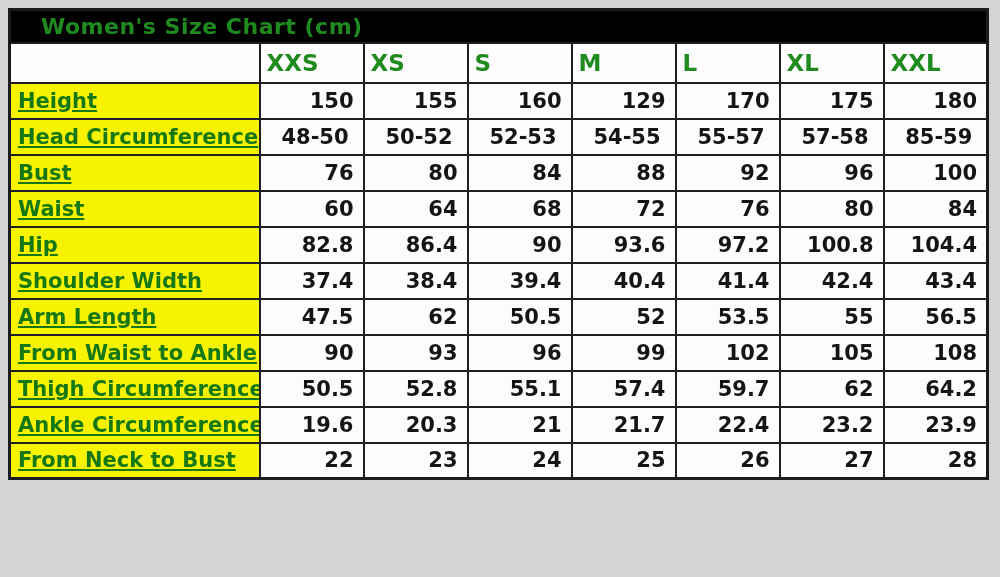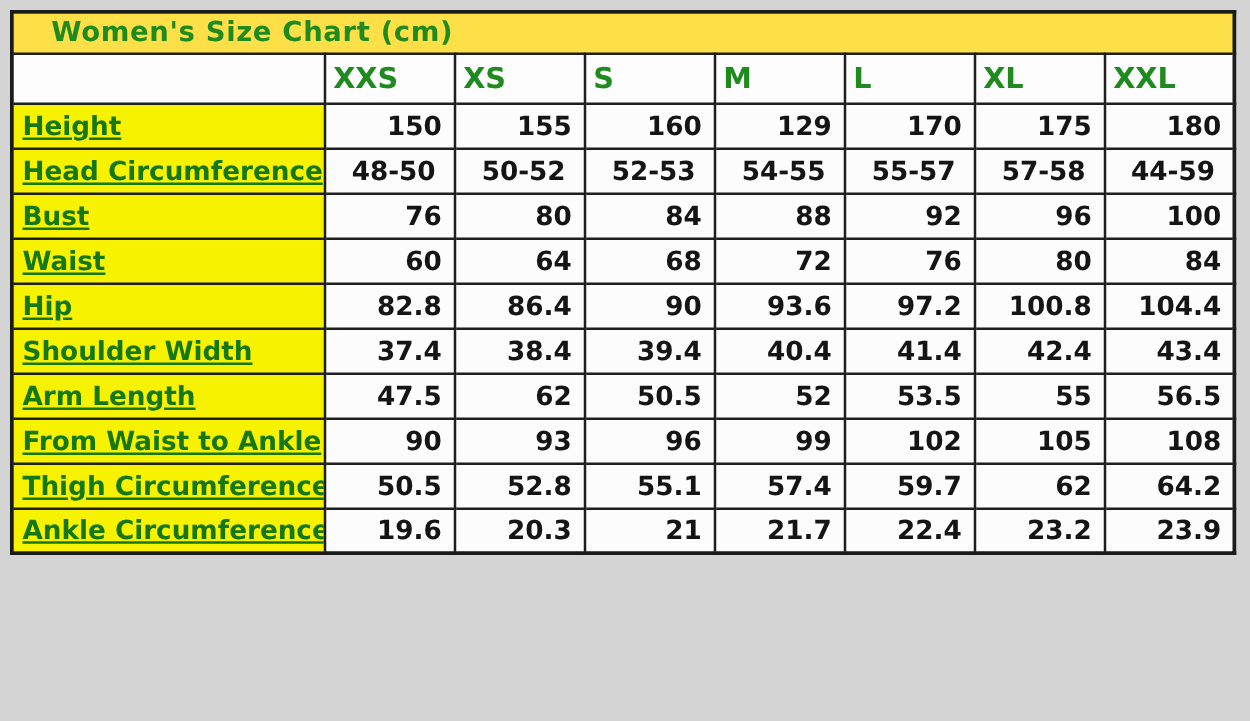--- a/index.html
+++ b/index.html
@@ -25,21 +25,21 @@
     white-space:nowrap;
     vertical-align:middle;
     box-sizing:border-box;
   }
   col.label-col{width:250px;}
   col.size-col{width:104px;}
   tr.title-row td{
     height:33px;
     border-bottom:2px solid #1f1f1f;
     padding-left:30px;
-    background:#fde047;
+    background:#000000;
   }
   .title-text{
     color:#1f8b1f;
     font-size:22px;
     font-weight:bold;
     letter-spacing:0.5px;
   }
   tr.header-row th{
     height:40px;
     text-align:left;
@@ -58,23 +58,23 @@
     font-size:20px;
     text-decoration:underline;
   }
   td.value-cell{
     background:#fcfcfc;
     color:#151515;
     text-align:right;
     padding-right:9px;
   }
   tr.left-vals td.value-cell{
-    text-align:right;
+    text-align:center;
     padding-left:7px;
-    padding-right:14px;
+    padding-right:0;
   }
 </style>
 </head>
 <body>
 
 <div class="chart-wrap">
   <table class="size-chart">
     <colgroup>
       <col class="label-col">
       <col class="size-col">
@@ -113,21 +113,21 @@
           <td class="value-cell"><span>180</span></td>
         </tr>
         <tr class="data-row left-vals">
           <td class="row-label"><span>Head Circumference</span></td>
           <td class="value-cell"><span>48-50</span></td>
           <td class="value-cell"><span>50-52</span></td>
           <td class="value-cell"><span>52-53</span></td>
           <td class="value-cell"><span>54-55</span></td>
           <td class="value-cell"><span>55-57</span></td>
           <td class="value-cell"><span>57-58</span></td>
-          <td class="value-cell"><span>44-59</span></td>
+          <td class="value-cell"><span>85-59</span></td>
         </tr>
         <tr class="data-row">
           <td class="row-label"><span>Bust</span></td>
           <td class="value-cell"><span>76</span></td>
           <td class="value-cell"><span>80</span></td>
           <td class="value-cell"><span>84</span></td>
           <td class="value-cell"><span>88</span></td>
           <td class="value-cell"><span>92</span></td>
           <td class="value-cell"><span>96</span></td>
           <td class="value-cell"><span>100</span></td>
@@ -195,15 +195,25 @@
         <tr class="data-row">
           <td class="row-label"><span>Ankle Circumference</span></td>
           <td class="value-cell"><span>19.6</span></td>
           <td class="value-cell"><span>20.3</span></td>
           <td class="value-cell"><span>21</span></td>
           <td class="value-cell"><span>21.7</span></td>
           <td class="value-cell"><span>22.4</span></td>
           <td class="value-cell"><span>23.2</span></td>
           <td class="value-cell"><span>23.9</span></td>
         </tr>
+        <tr class="data-row">
+          <td class="row-label"><span>From Neck to Bust</span></td>
+          <td class="value-cell"><span>22</span></td>
+          <td class="value-cell"><span>23</span></td>
+          <td class="value-cell"><span>24</span></td>
+          <td class="value-cell"><span>25</span></td>
+          <td class="value-cell"><span>26</span></td>
+          <td class="value-cell"><span>27</span></td>
+          <td class="value-cell"><span>28</span></td>
+        </tr>
       </tbody>
   </table>
 </div>
 
 </body></html>

